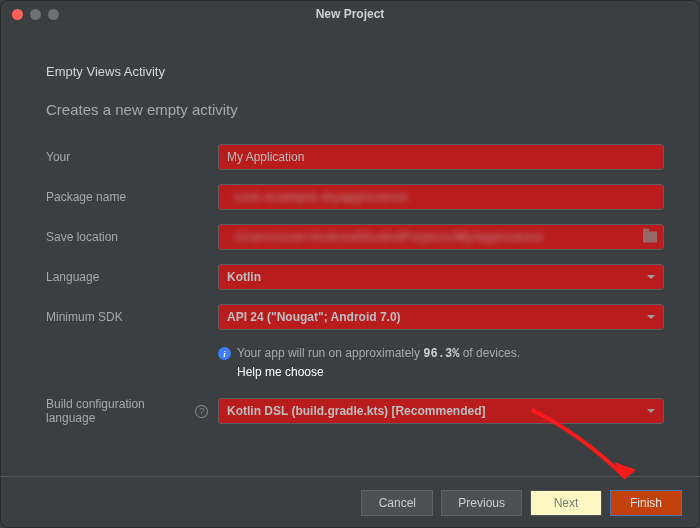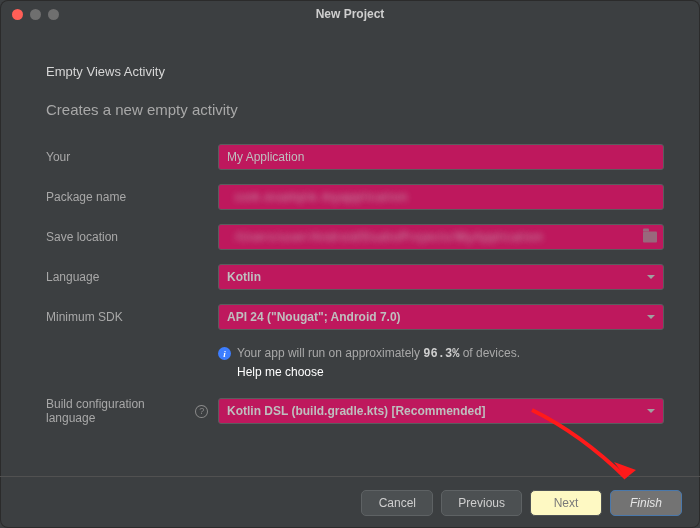--- a/index.html
+++ b/index.html
@@ -54,21 +54,21 @@
   .row { display: flex; align-items: center; gap: 10px; }
   .label-col {
     width: 162px;
     color: #a8a8a8; font-size: 12px;
     display: flex; align-items: center; gap: 4px;
   }
   .field-col { flex: 1; position: relative; }
   .textfield, .dropdown {
     width: 100%;
     height: 26px;
-    background: #be185d;
+    background: #b91c1c;
     border: 1px solid #5a5d5e;
     border-radius: 3px;
     color: #bfbfbf;
     font-size: 12px;
     padding: 0 8px;
     display: flex; align-items: center;
     position: relative;
   }
   .dropdown { cursor: default; padding-right: 24px; font-weight: bold; }
   .dropdown::after {
@@ -129,27 +129,27 @@
     border-top: 1px solid #515151;
     display: flex; align-items: center; justify-content: flex-end;
     padding: 0 18px; gap: 8px;
     position: relative;
   }
   .btn {
     min-width: 72px; height: 26px;
     padding: 0 16px;
     background: #4c5052;
     border: 1px solid #5e6264;
-    border-radius: 5px;
+    border-radius: 0;
     color: #cfcfcf; font-size: 12px;
     display: flex; align-items: center; justify-content: center;
     cursor: default;
   }
   .btn.disabled { color: #7a7a7a; background: #fef9c3; border-color: #4e5254; }
-  .btn.primary { background: #737373; border-color: #4a78ab; color: #e6e6e6; font-style: italic; }
+  .btn.primary { background: #c2410c; border-color: #4a78ab; color: #e6e6e6; }
   .arrow {
     position: absolute;
     right: 54px; bottom: 34px;
     width: 120px; height: 90px;
     pointer-events: none;
   }
 </style>
 </head>
 <body>
 

